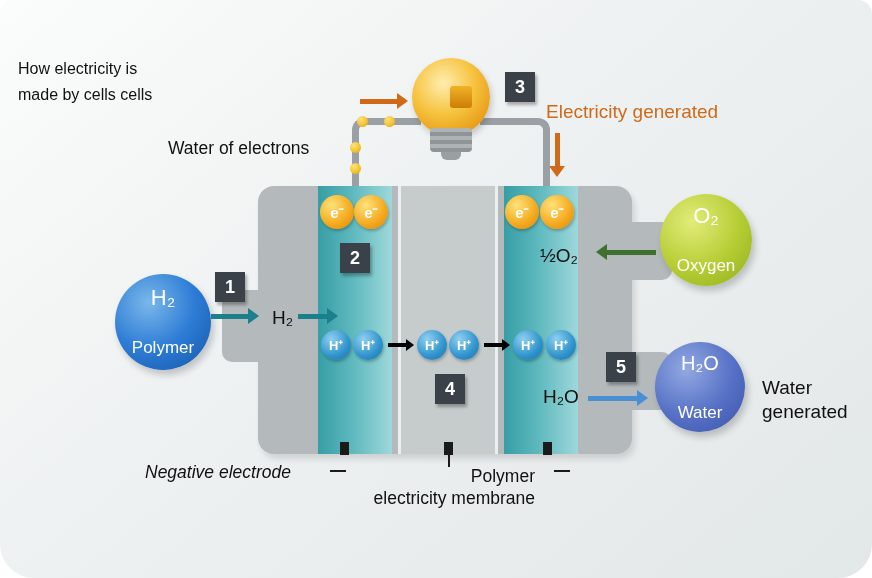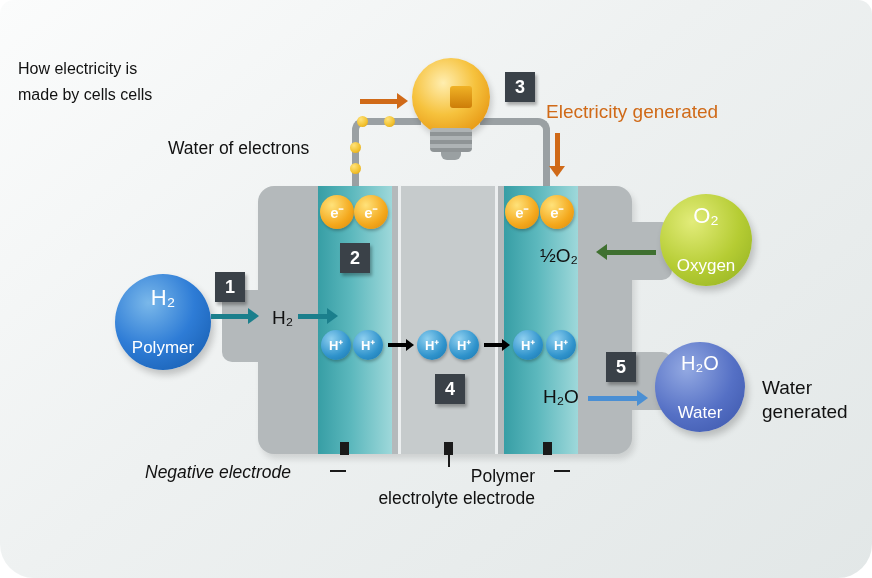--- a/index.html
+++ b/index.html
@@ -200,16 +200,16 @@
   <div class="abs txt txt-lg" style="left:762px; top:377px;">Water</div>
   <div class="abs txt txt-lg" style="left:762px; top:401px;">generated</div>
 
   <div class="abs tick" style="left:340px;"></div>
   <div class="abs tick" style="left:444px;"></div>
   <div class="abs tick" style="left:543px;"></div>
   <div class="abs txt" style="left:145px; top:462px;font-style:italic;">Negative electrode</div>
   <div class="abs lead-h" style="left:330px; top:470px; width:16px;"></div>
   <div class="abs lead-v" style="left:448px; top:455px; height:12px;"></div>
   <div class="abs txt center160" style="left:365px; top:466px;">Polymer</div>
-  <div class="abs txt center160" style="left:365px; top:488px;">electrolyte electrode</div>
+  <div class="abs txt center160" style="left:365px; top:488px;">electricity membrane</div>
   <div class="abs lead-h" style="left:554px; top:470px; width:16px;"></div>
 
 </div>
 
 </body></html>

